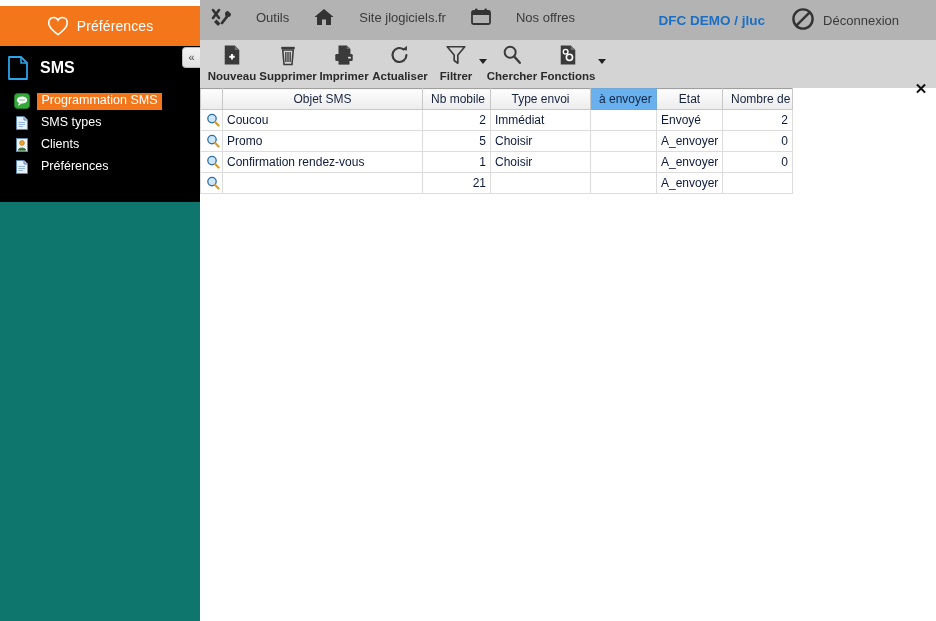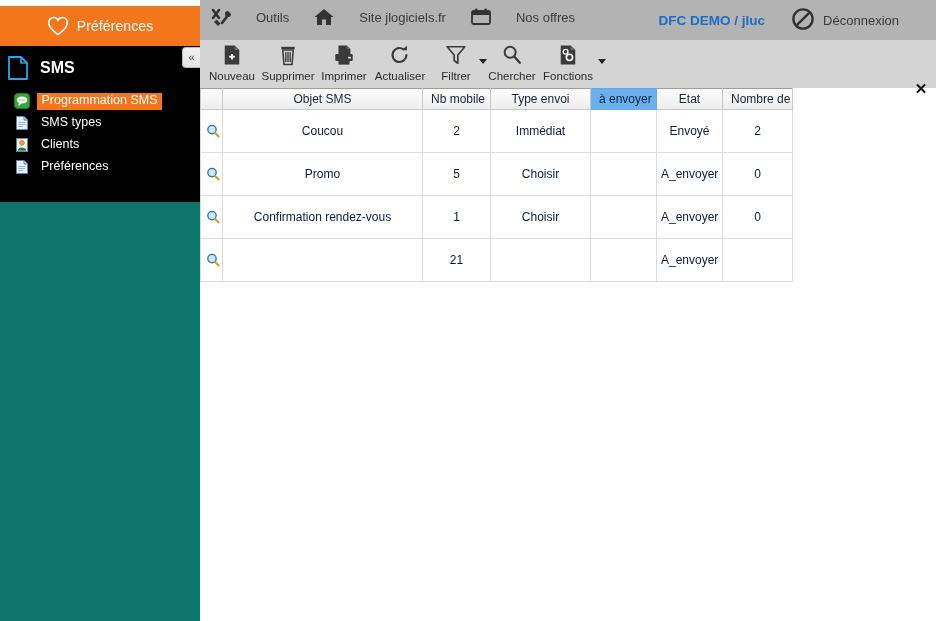--- a/index.html
+++ b/index.html
@@ -173,20 +173,21 @@
     width: 56px;
     height: 48px;
     display: flex;
     flex-direction: column;
     align-items: center;
     justify-content: flex-start;
     padding-top: 3px;
     box-sizing: border-box;
     cursor: default;
     position: relative;
+    font-weight: bold;
   }
   .rb-btn .rb-icon {
     height: 24px; width: 26px;
     display: flex; align-items: center; justify-content: center;
   }
   .rb-btn .rb-label {
     font-size: 11.5px;
     color: #2a2a2a;
     margin-top: 3px;
     white-space: nowrap;
@@ -240,25 +241,24 @@
     overflow: hidden;
   }
   table#grid th.sel {
     background: #69b0ef;
     color: #13243f;
     border-color: #6ea9da;
   }
   table#grid td {
     height: 20px;
     border: 1px solid #dcdcdc;
-    padding: 11px 4px;
+    padding: 0 4px;
     white-space: nowrap;
     overflow: hidden;
     background: #ffffff;
-    text-align: center;
   }
   table#grid td.c-icon { padding: 0 0 0 2px; width: 22px; text-align:center;}
   td.num { text-align: right; }
   td.txt { text-align: left; }
   tr.selected td.hl {
     background: #f4761b;
     color: #ffffff;
     border-color: #f4761b;
   }
   td.state-sent {

